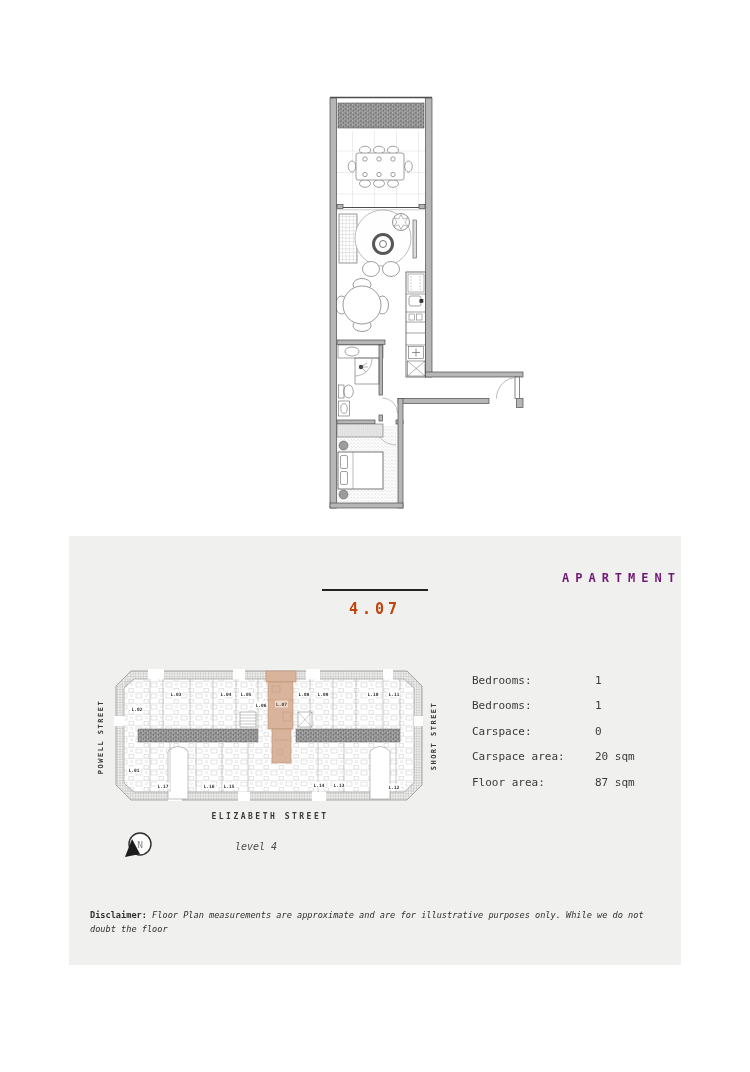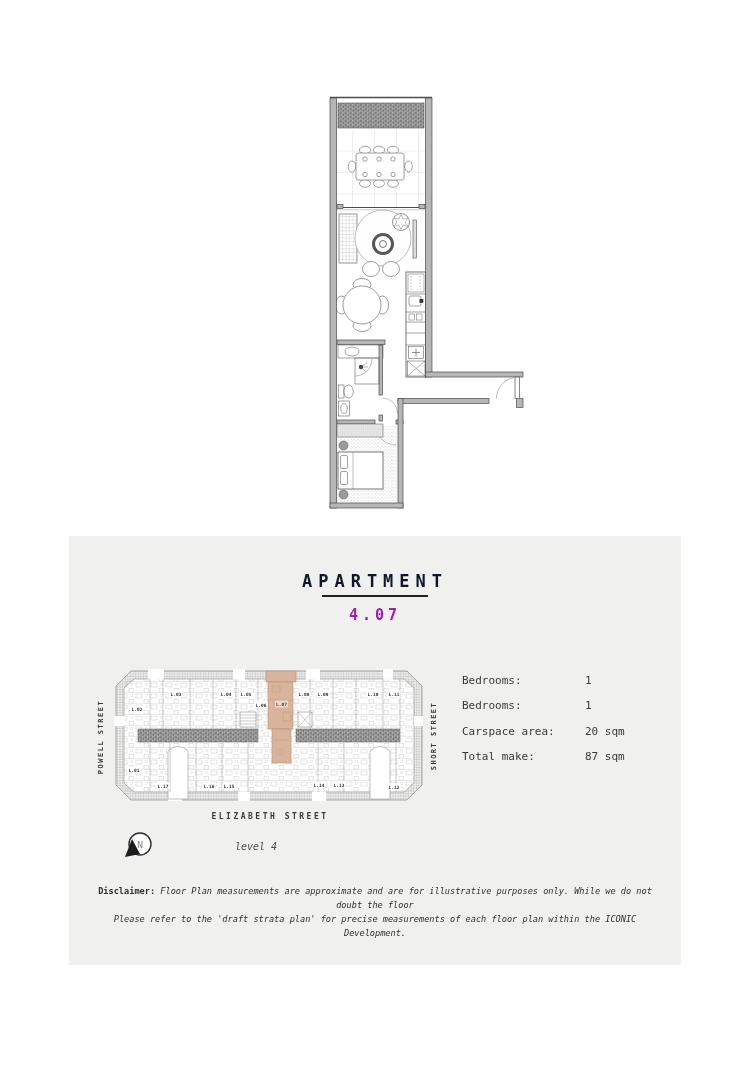--- a/index.html
+++ b/index.html
@@ -1,28 +1,28 @@
 <!DOCTYPE html>
 <html><head>
 <meta charset="utf-8">
 <style>
   html,body{margin:0;padding:0;background:#fff;}
   #page{position:relative;width:750px;height:1072px;background:#ffffff;overflow:hidden;
         font-family:"DejaVu Sans Mono",monospace;color:#2e2e2e;}
   svg{position:absolute;display:block;}
   #panel{position:absolute;left:69px;top:536px;width:612px;height:429px;background:#f0f0ee;}
   #titleblock{position:absolute;left:69px;top:571px;width:612px;text-align:center;}
-  #titleblock .t1{font-size:17px;letter-spacing:6px;font-weight:bold;color:#0f172a;}
+  #titleblock .t1{font-size:12px;letter-spacing:6px;font-weight:bold;color:#701a75;text-align:right;}
   #titleblock .rule{width:106px;height:2px;background:#222;margin:4px auto 0 auto;}
-  #titleblock .t2{font-size:15px;letter-spacing:4px;font-weight:bold;color:#a21caf;margin-top:9px;}
-  #details{position:absolute;left:462px;top:674px;width:212px;}
+  #titleblock .t2{font-size:15px;letter-spacing:4px;font-weight:bold;color:#c2410c;margin-top:9px;}
+  #details{position:absolute;left:472px;top:674px;width:212px;}
   #details .row{position:relative;height:25.4px;font-size:11px;color:#3a3a3a;}
   #details .row .lab{position:absolute;left:0;top:0;}
   #details .row .val{position:absolute;left:123px;top:0;}
-  #disclaimer{position:absolute;left:90px;top:884px;width:570px;text-align:center;
+  #disclaimer{position:absolute;left:90px;top:908px;width:570px;text-align:left;
               font-size:8.6px;line-height:14px;font-style:italic;color:#2f2f2f;}
   #disclaimer .b{font-style:normal;font-weight:bold;}
 </style>
 </head>
 <body>
 
 <div id="page">
 
   <svg id="planSvg" width="750" height="540" viewBox="0 0 750 540" style="left:0;top:0;">
     <defs>
@@ -322,27 +322,30 @@
   <div id="details">
     <div class="row">
       <span class="lab">Bedrooms:</span>
       <span class="val">1</span>
     </div>
     <div class="row">
       <span class="lab">Bedrooms:</span>
       <span class="val">1</span>
     </div>
     <div class="row">
+      <span class="lab">Carspace:</span>
+      <span class="val">0</span>
+    </div>
+    <div class="row">
       <span class="lab">Carspace area:</span>
       <span class="val">20 sqm</span>
     </div>
     <div class="row">
-      <span class="lab">Total make:</span>
+      <span class="lab">Floor area:</span>
       <span class="val">87 sqm</span>
     </div>
   </div>
 
   <div id="disclaimer">
     <div><span class="b">Disclaimer:</span> <span>Floor Plan measurements are approximate and are for illustrative purposes only. While we do not doubt the floor</span></div>
-    <div><span>Please refer to the 'draft strata plan' for precise measurements of each floor plan within the ICONIC Development.</span></div>
   </div>
 
 </div>
 
 </body></html>

